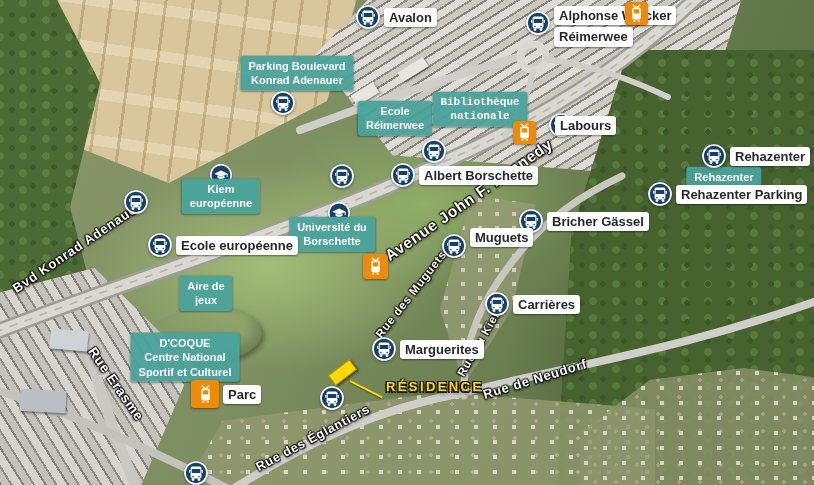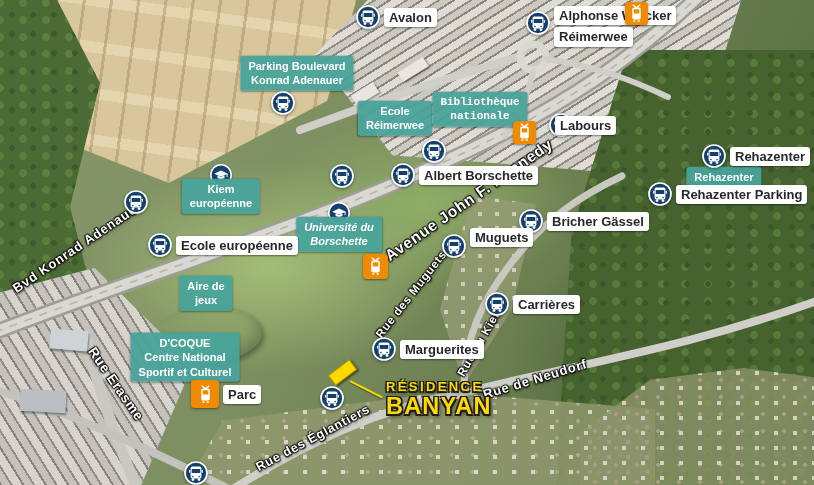--- a/index.html
+++ b/index.html
@@ -168,21 +168,21 @@
           <div>européenne</div>
         </div>
       </div>
       <div class="poi-group">
         <div class="cap" style="left: 328px; top: 202px;"><svg width="22" height="22" viewBox="0 0 22 22">
   <circle cx="11" cy="11" r="10.2" fill="#15406d" stroke="#fff" stroke-width="1.5"></circle>
   <polygon points="11,6.6 17.8,9.7 11,12.8 4.2,9.7" fill="#fff"></polygon>
   <path d="M7.5 11.4 L7.5 14 Q11 15.9 14.5 14 L14.5 11.4 L11 13 Z" fill="#fff"></path>
   <rect x="16.6" y="9.7" width="1" height="3.6" rx="0.5" fill="#fff"></rect>
           </svg></div>
-        <div class="poi" style="left: 339px; top: 234px; font-style: italic;">
+        <div class="poi" style="left: 332px; top: 234px;">
           <div>Université du</div>
           <div>Borschette</div>
         </div>
       </div>
       <div class="poi-group">
         <div class="poi" style="left: 206px; top: 293px;">
           <div>Aire de</div>
           <div>jeux</div>
         </div>
       </div>
@@ -534,15 +534,14 @@
             <circle cx="15.1" cy="15.6" r="0.8" fill="#15406d"></circle>
           </svg>
         </div>
       </div>
     </div>
 
   <div id="res-marker"></div>
   <div id="res-line"></div>
   <div id="res-text">
     <div id="res-line1">RÉSIDENCE</div>
-    <div id="res-line2">BANYAN</div>
   </div>
 </div>
 
 </body></html>

